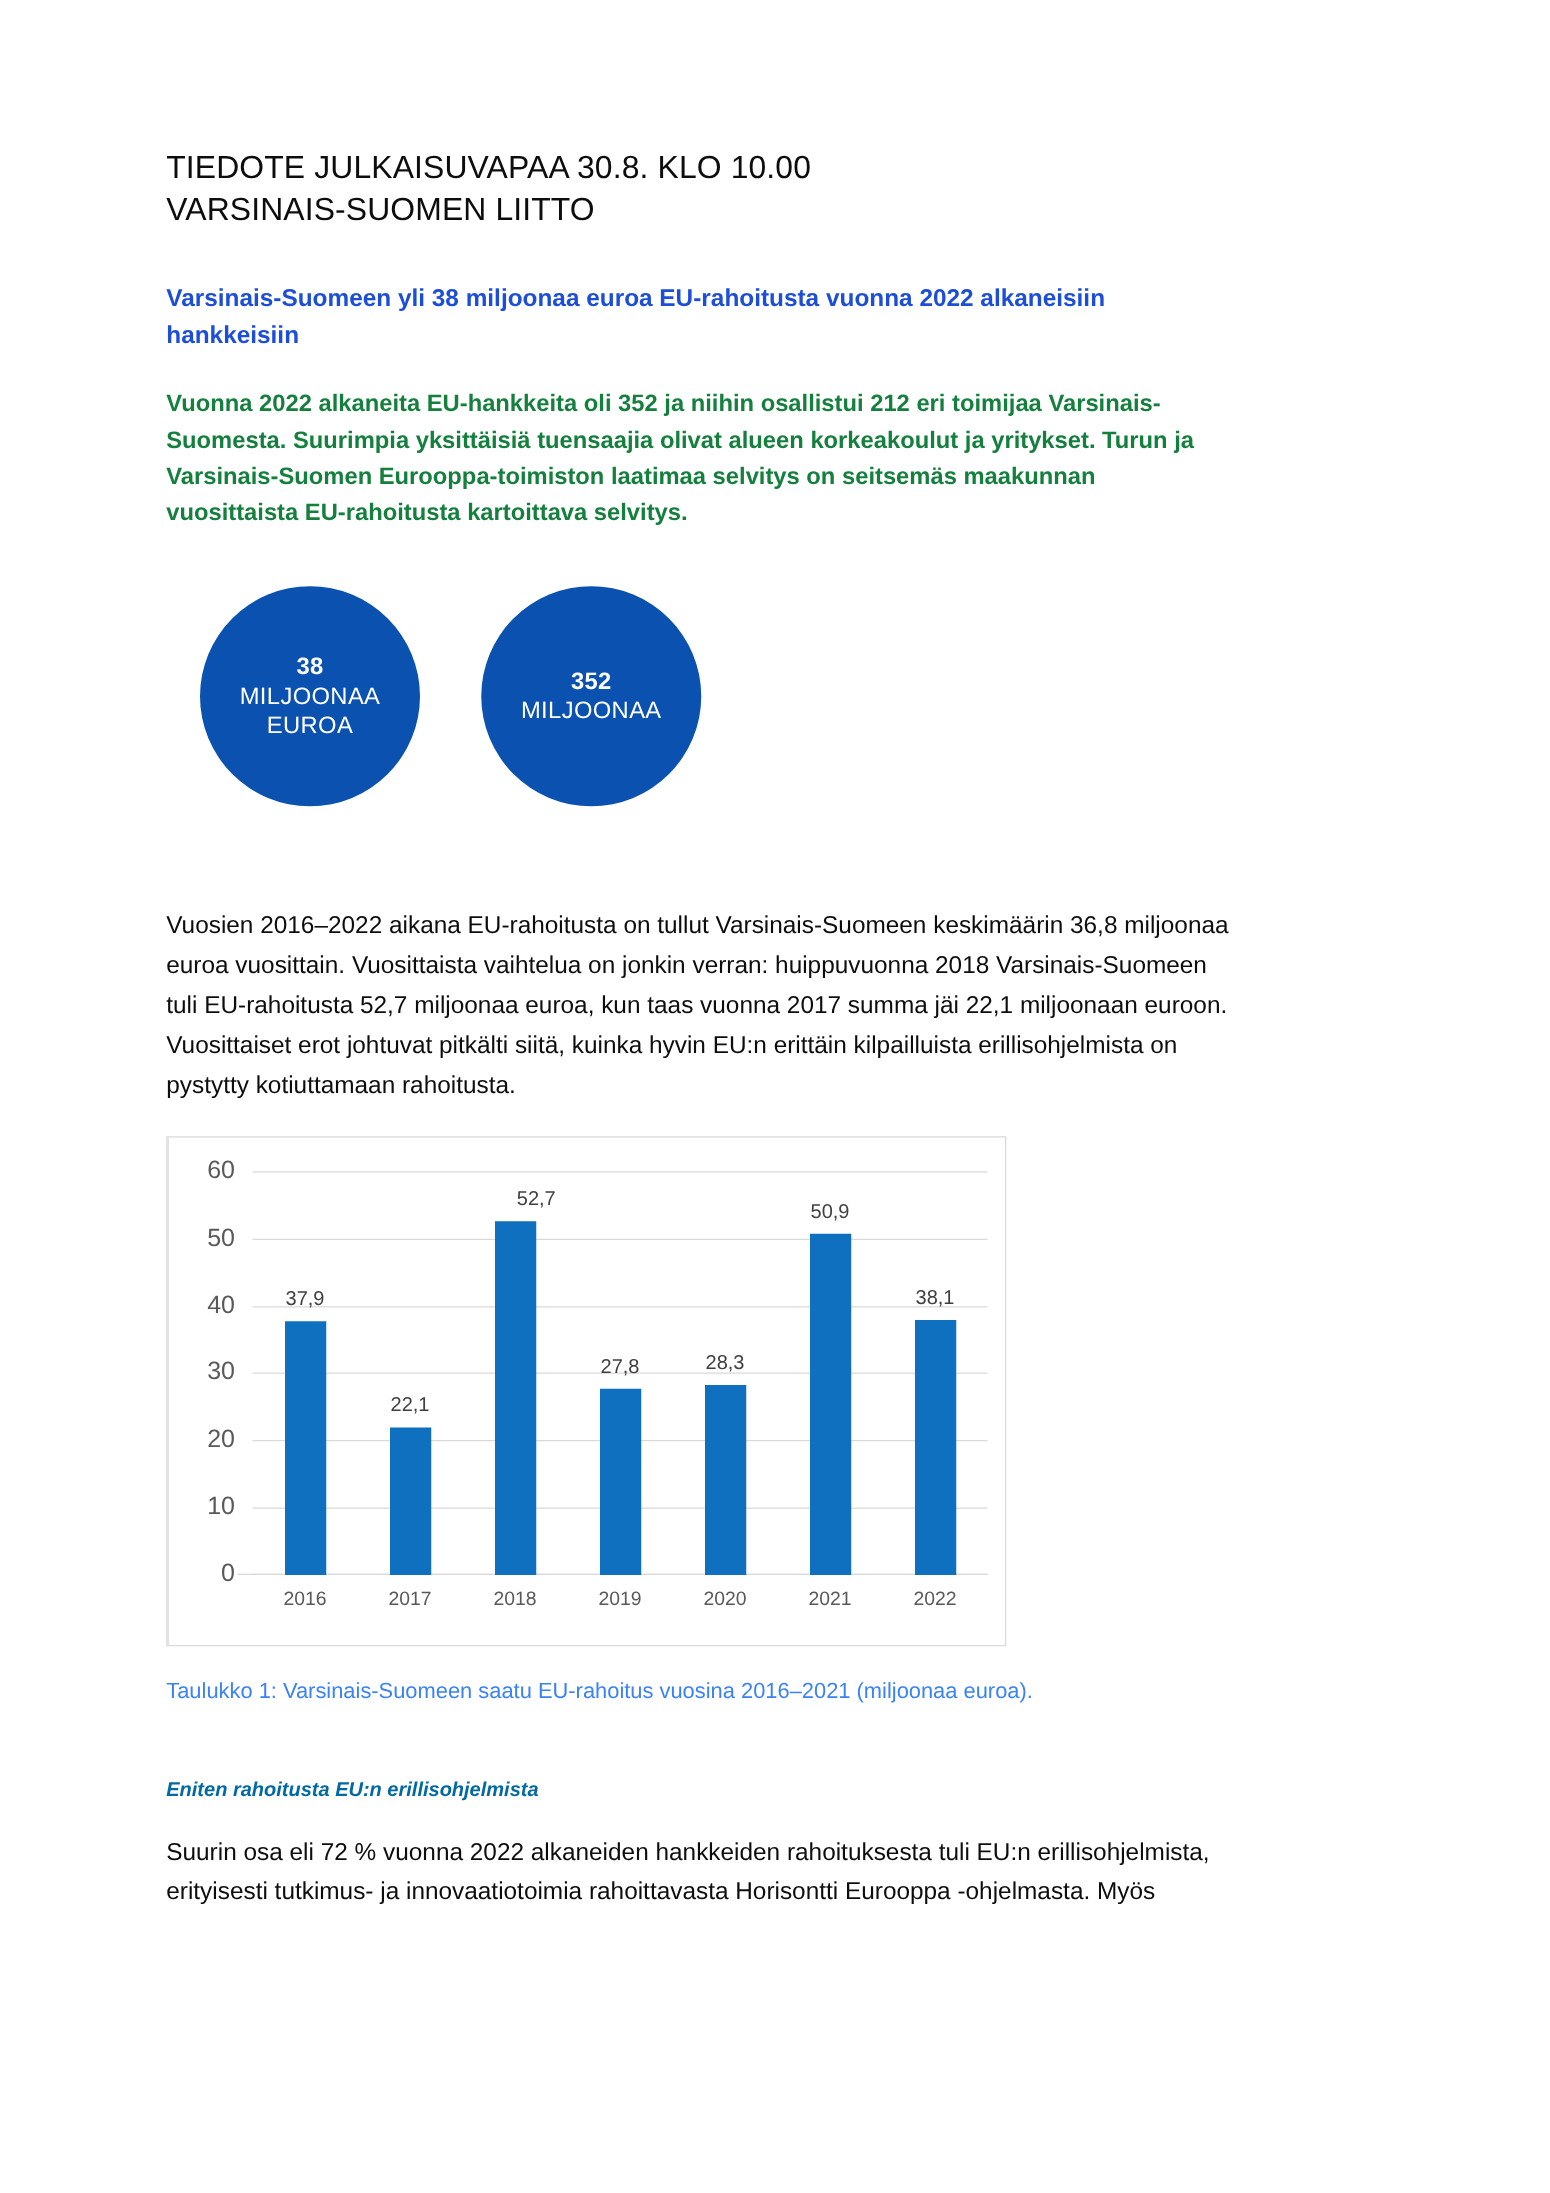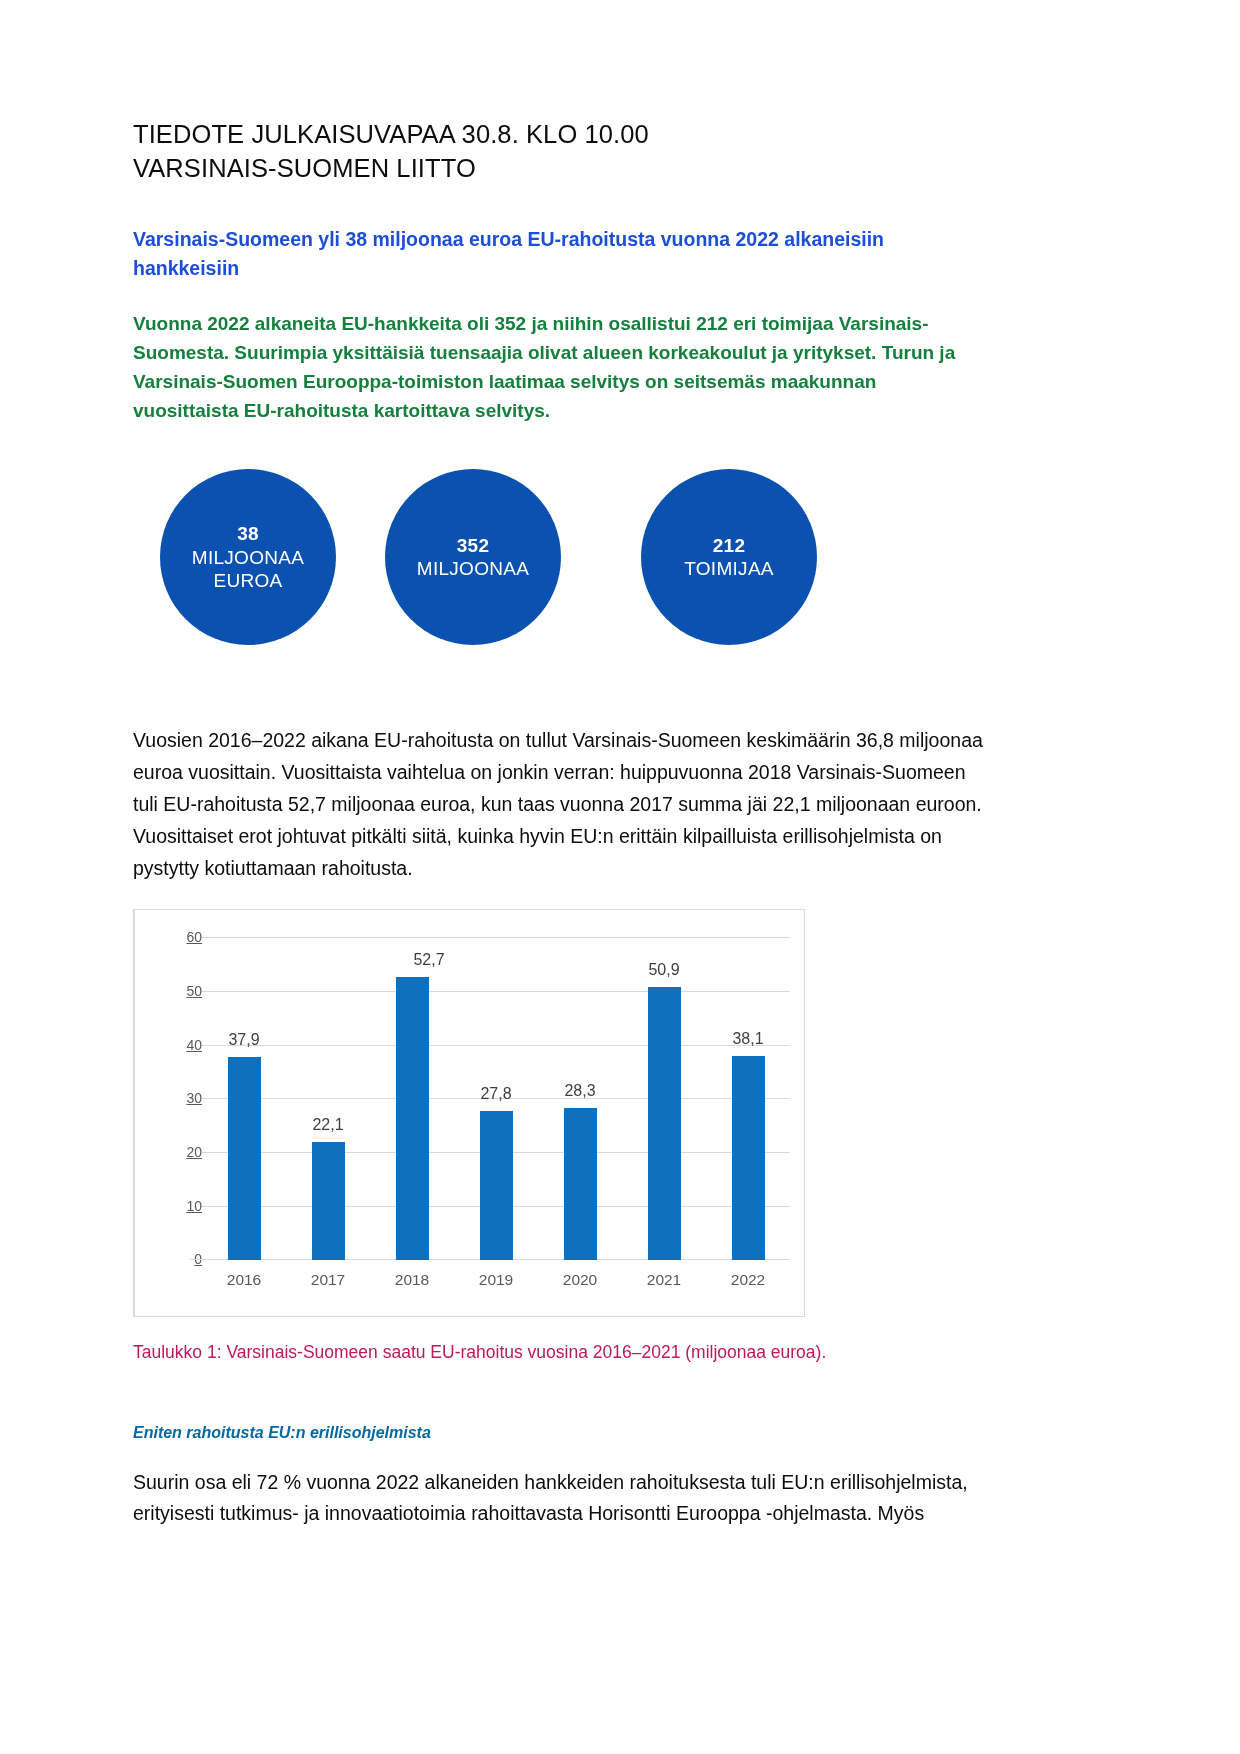--- a/index.html
+++ b/index.html
@@ -125,26 +125,25 @@
   .gridline {
     position: absolute;
     left: 0;
     right: 0;
     height: 1px;
     background: #d9d9d9;
   }
   .ytick {
     position: absolute;
     right: 100%;
-    margin-right: 0;
+    margin-right: 14px;
     transform: translateY(-50%);
-    font-size: 14px;
+    font-size: 20px;
     color: #595959;
     white-space: nowrap;
-    text-decoration: underline;
   }
   .axis-line {
     position: absolute;
     left: -12px;
     right: 0;
     bottom: 0;
     height: 1px;
     background: #d9d9d9;
   }
   .vsep {
@@ -189,21 +188,21 @@
     margin-top: 11px;
     font-size: 15.5px;
     color: #595959;
     white-space: nowrap;
   }
 
   .caption {
     margin-top: 22px;
     font-size: 17.5px;
     line-height: 1.5;
-    color: #be185d;
+    color: #3b82f6;
   }
 
   .section-heading {
     margin-top: 58px;
     font-size: 16px;
     font-weight: 700;
     color: #0369a1;
     font-style: italic;
   }
   .para-2 { margin-top: 25px; }
@@ -226,24 +225,20 @@
     <div class="stats">
       <div class="stat-circle stat-0">
         <div class="stat-value">38</div>
         <div class="stat-label">MILJOONAA</div>
         <div class="stat-label">EUROA</div>
       </div>
       <div class="stat-circle stat-1">
         <div class="stat-value">352</div>
         <div class="stat-label">MILJOONAA</div>
       </div>
-      <div class="stat-circle stat-2">
-        <div class="stat-value">212</div>
-        <div class="stat-label">TOIMIJAA</div>
-      </div>
     </div>
 
     <div class="body-para para-1">Vuosien 2016–2022 aikana EU-rahoitusta on tullut Varsinais-Suomeen keskimäärin 36,8 miljoonaa euroa vuosittain. Vuosittaista vaihtelua on jonkin verran: huippuvuonna 2018 Varsinais-Suomeen tuli EU-rahoitusta 52,7 miljoonaa euroa, kun taas vuonna 2017 summa jäi 22,1 miljoonaan euroon. Vuosittaiset erot johtuvat pitkälti siitä, kuinka hyvin EU:n erittäin kilpailluista erillisohjelmista on pystytty kotiuttamaan rahoitusta.</div>
 
     <div class="chart-box">
       <div class="vsep"></div>
       <div class="plot">
         <div id="gridlines">
             <div class="gridline" style="bottom: 0%;">
               <div class="ytick">0</div>

